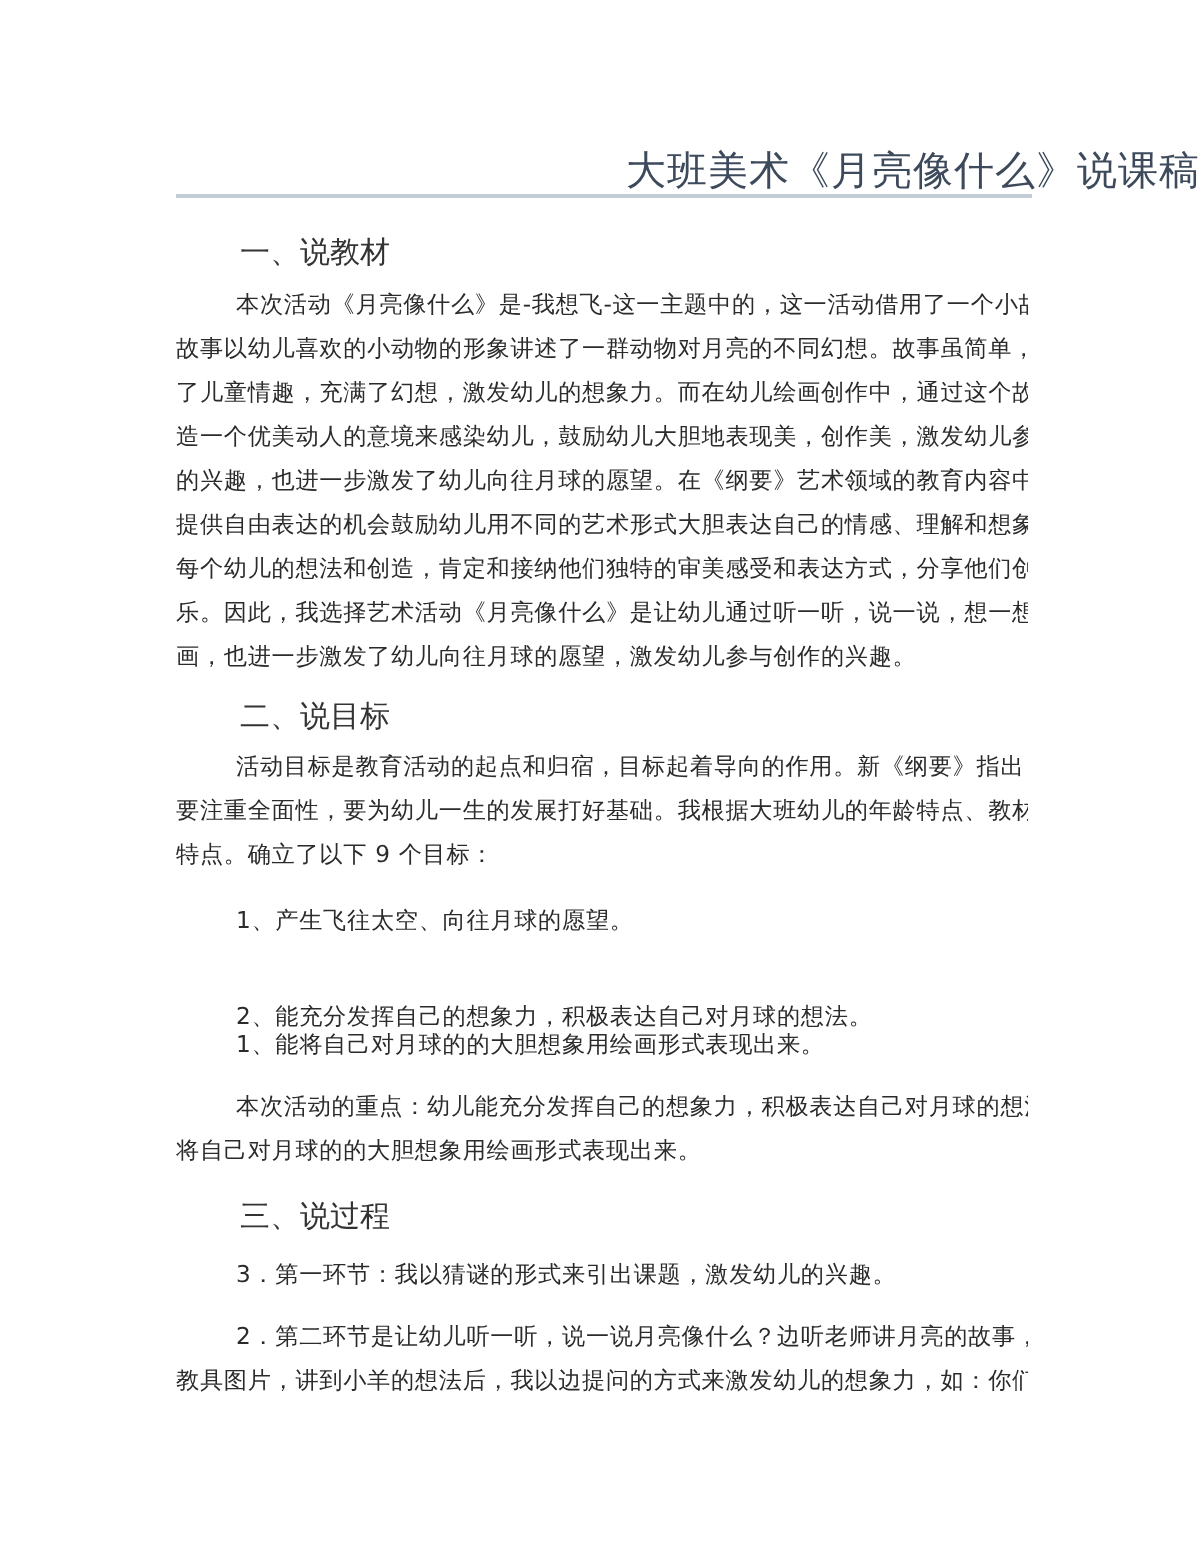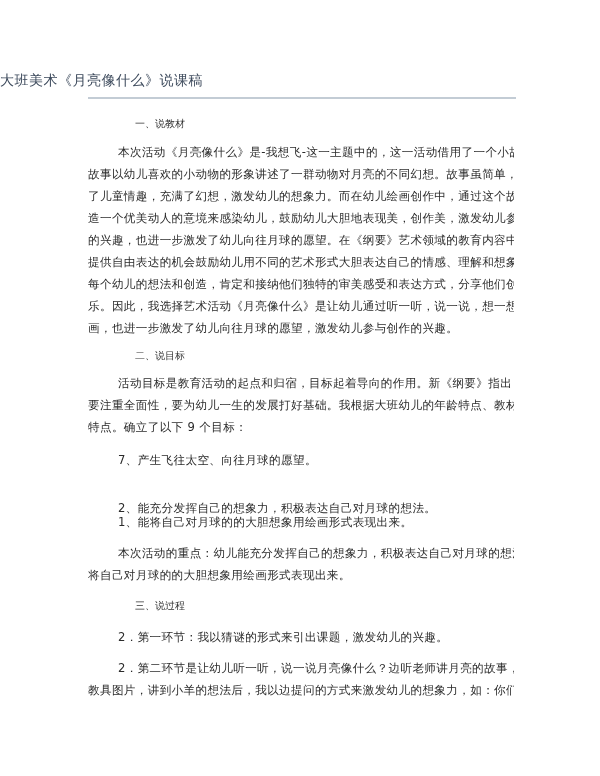--- a/index.html
+++ b/index.html
@@ -1,21 +1,21 @@
 <!DOCTYPE html>
 <html><head>
 <meta charset="utf-8">
 <style>
   html, body { margin:0; padding:0; background:#ffffff; }
   body { width:600px; height:776px; position:relative; overflow:hidden;
          font-family:"DejaVu Sans", "Liberation Sans", sans-serif; color:#2a2a2a; }
-  .title { position:absolute; left:0; width:600px; top:72px; text-align:left;
-           font-size:14px; color:#3d4a5c; letter-spacing:0.5px; }
+  .title { position:absolute; left:0; width:600px; top:72px; text-align:right;
+           font-size:20px; color:#3d4a5c; letter-spacing:0.5px; }
   .divider { position:absolute; left:88px; width:428px; top:97px; height:2px; background:#c3ccd5; }
-  .heading { position:absolute; left:135px; font-size:10px; color:#333; }
+  .heading { position:absolute; left:120px; font-size:15px; color:#333; }
   .line { position:absolute; left:88px; width:426px; font-size:11.6px; line-height:14px;
           white-space:nowrap; overflow:hidden; color:#2b2b2b; letter-spacing:0.35px; }
   .indent { left:118px; width:396px; }
   .item { position:absolute; left:118px; font-size:11.6px; white-space:nowrap; color:#2b2b2b; letter-spacing:0.35px; }
 </style>
 </head>
 <body>
 
 <div>
 
@@ -35,29 +35,29 @@
     <div class="line" style="top:321px">画，也进一步激发了幼儿向往月球的愿望，激发幼儿参与创作的兴趣。</div>
   </div>
 
   <div class="heading" style="top:349px">二、说目标</div>
   <div>
     <div class="line indent" style="top:376px">活动目标是教育活动的起点和归宿，目标起着导向的作用。新《纲要》指出：目标</div>
     <div class="line" style="top:398px">要注重全面性，要为幼儿一生的发展打好基础。我根据大班幼儿的年龄特点、教材本身的</div>
     <div class="line" style="top:420px">特点。确立了以下 9 个目标：</div>
   </div>
   <div>
-    <div class="item" style="top:453px">7、产生飞往太空、向往月球的愿望。</div>
+    <div class="item" style="top:453px">1、产生飞往太空、向往月球的愿望。</div>
     <div class="item" style="top:501px">2、能充分发挥自己的想象力，积极表达自己对月球的想法。</div>
     <div class="item" style="top:515px">1、能将自己对月球的的大胆想象用绘画形式表现出来。</div>
   </div>
   <div>
     <div class="line indent" style="top:546px">本次活动的重点：幼儿能充分发挥自己的想象力，积极表达自己对月球的想法，并</div>
     <div class="line" style="top:568px">将自己对月球的的大胆想象用绘画形式表现出来。</div>
   </div>
 
   <div class="heading" style="top:599px">三、说过程</div>
   <div>
-    <div class="line indent" style="top:630px">2．第一环节：我以猜谜的形式来引出课题，激发幼儿的兴趣。</div>
+    <div class="line indent" style="top:630px">3．第一环节：我以猜谜的形式来引出课题，激发幼儿的兴趣。</div>
     <div class="line indent" style="top:661px">2．第二环节是让幼儿听一听，说一说月亮像什么？边听老师讲月亮的故事，边看</div>
     <div class="line" style="top:683px">教具图片，讲到小羊的想法后，我以边提问的方式来激发幼儿的想象力，如：你们希望月</div>
   </div>
 
 </div>
 
 </body></html>

